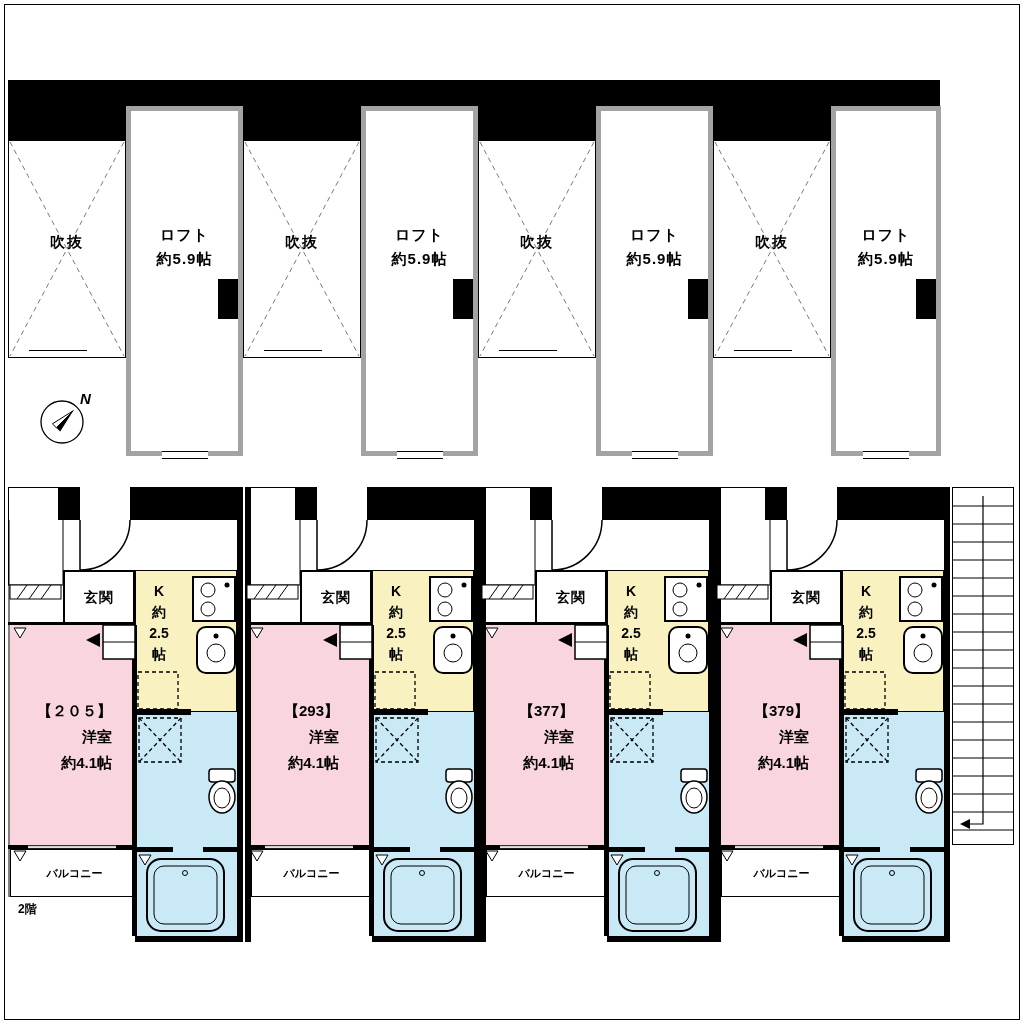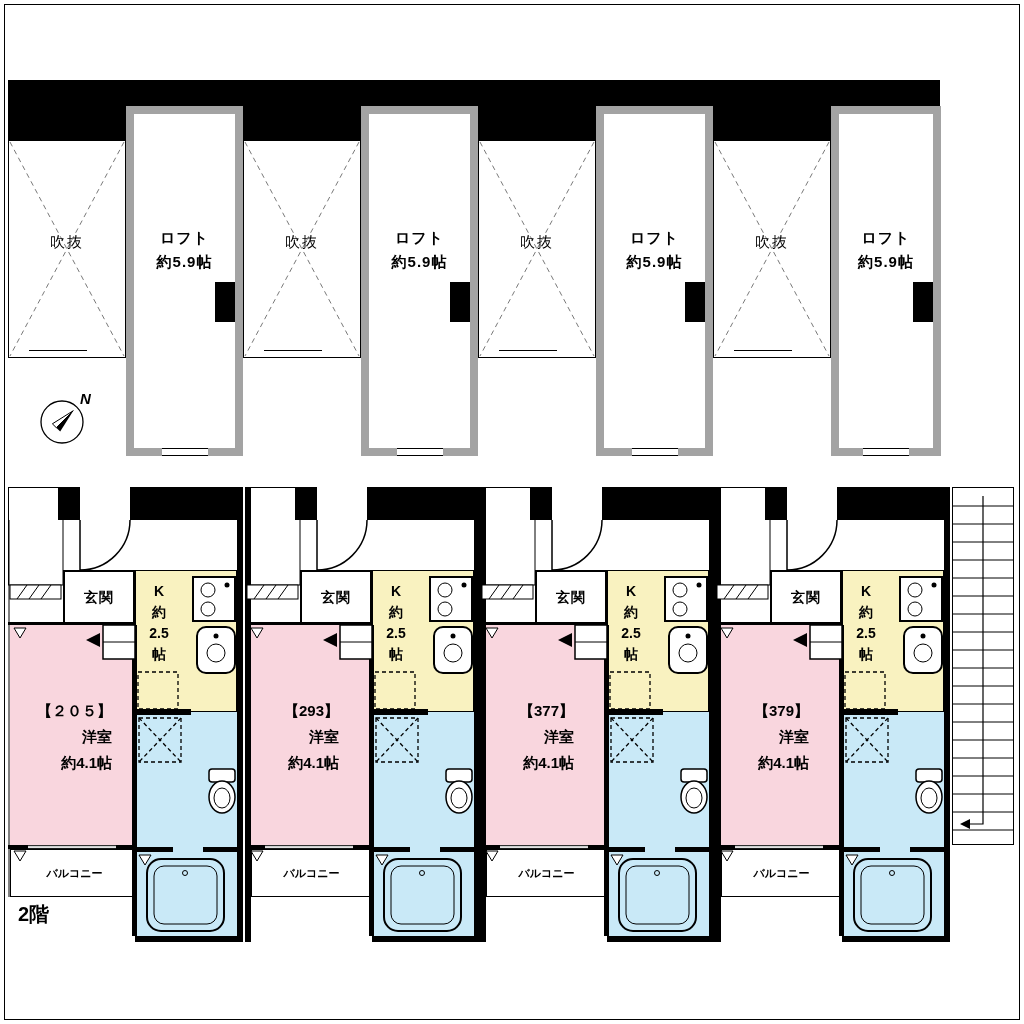--- a/index.html
+++ b/index.html
@@ -5,30 +5,30 @@
   *{margin:0;padding:0;box-sizing:content-box}
   html,body{width:1024px;height:1024px;background:#fff;overflow:hidden;
     font-family:"Liberation Sans","DejaVu Sans",sans-serif;color:#000}
   body{position:relative}
   .abs{position:absolute}
   .frame{left:4px;top:4px;width:1014px;height:1014px;border:1px solid #000}
 
   
   #loft-floor{left:8px;top:80px;width:935px;height:380px}
   .band{left:0;top:0;width:932px;height:62px;background:#000}
-  .loft{top:26px;height:350px;background:#fff;border:8px solid #a3a3a3;box-sizing:border-box}
+  .loft{top:26px;height:350px;background:#fff;border:5px solid #a3a3a3;box-sizing:border-box}
   .loft-label{width:100%;top:112px;text-align:center;font-size:15px;font-weight:bold;
     line-height:1.6;white-space:pre-line;letter-spacing:1px}
   .loft-notch{right:0;top:168px;width:20px;height:40px;background:#000}
   .loft-window{bottom:-8px;left:50%;transform:translateX(-50%);width:46px;height:8px;background:#fff;
     border-top:1.5px solid #000;border-bottom:1.5px solid #000;box-sizing:border-box}
   .void{top:60px;width:118px;height:218px;background:#fff;border:1px solid #000;box-sizing:border-box}
   .void-x{position:absolute;left:0;top:0;width:100%;height:100%}
   .void-x line{stroke:#777;stroke-width:1;stroke-dasharray:5 4}
-  .void-label{width:100%;top:92px;text-align:center;font-size:15px;font-weight:normal;letter-spacing:2px}
+  .void-label{width:100%;top:92px;text-align:center;font-size:15px;font-weight:bold;letter-spacing:2px}
   .void-window{bottom:-1px;left:20px;width:58px;height:8px;background:#fff;
     border-top:1.5px solid #000;border-bottom:1.5px solid #000;box-sizing:border-box}
 
   .compass{left:34px;top:386px;width:70px;height:64px}
 
   
   #second-floor{left:8px;top:487px;width:1008px;height:475px}
   .unit{top:0;width:235px;height:455px}
   .unit > div{position:absolute}
   .room-pink{background:var(--pink,#f9d6de)}
@@ -38,21 +38,21 @@
   .genkan{left:55px;top:83px;width:72px;height:55px;background:#fff;border:2px solid #000;box-sizing:border-box}
   .balcony{top:362px;height:48px;background:#fff;border:1px solid #000;box-sizing:border-box}
   .unit-svg{position:absolute;left:0;top:0;width:235px;height:455px}
   .label{display:flex;align-items:center;justify-content:center;text-align:right;
     font-weight:bold;white-space:pre-line}
   .genkan-label{left:55px;top:83px;width:72px;height:55px;font-size:14px;letter-spacing:1px}
   .kitchen-label{left:128px;top:94px;width:46px;font-size:14px;line-height:1.5;display:block;text-align:center}
   .room-label{left:6px;top:138px;width:121px;height:224px;font-size:15px;line-height:1.75}
   .balcony-label{left:6px;top:362px;width:121px;height:48px;font-size:11px}
   .stairs{left:944px;top:0;width:62px;height:358px;border:1px solid #000;box-sizing:border-box;background:#fff}
-  .floor-label{left:10px;top:414px;font-size:20px;font-weight:bold}
+  .floor-label{left:10px;top:414px;font-size:12px;font-weight:bold}
 
   
   .wall{fill:#000}
   .thin{stroke:#000;stroke-width:1;fill:none}
   .noFill{fill:none}
   .dash{fill:none;stroke:#000;stroke-width:1.3;stroke-dasharray:4 3}
 </style>
 </head>
 <body>
 

